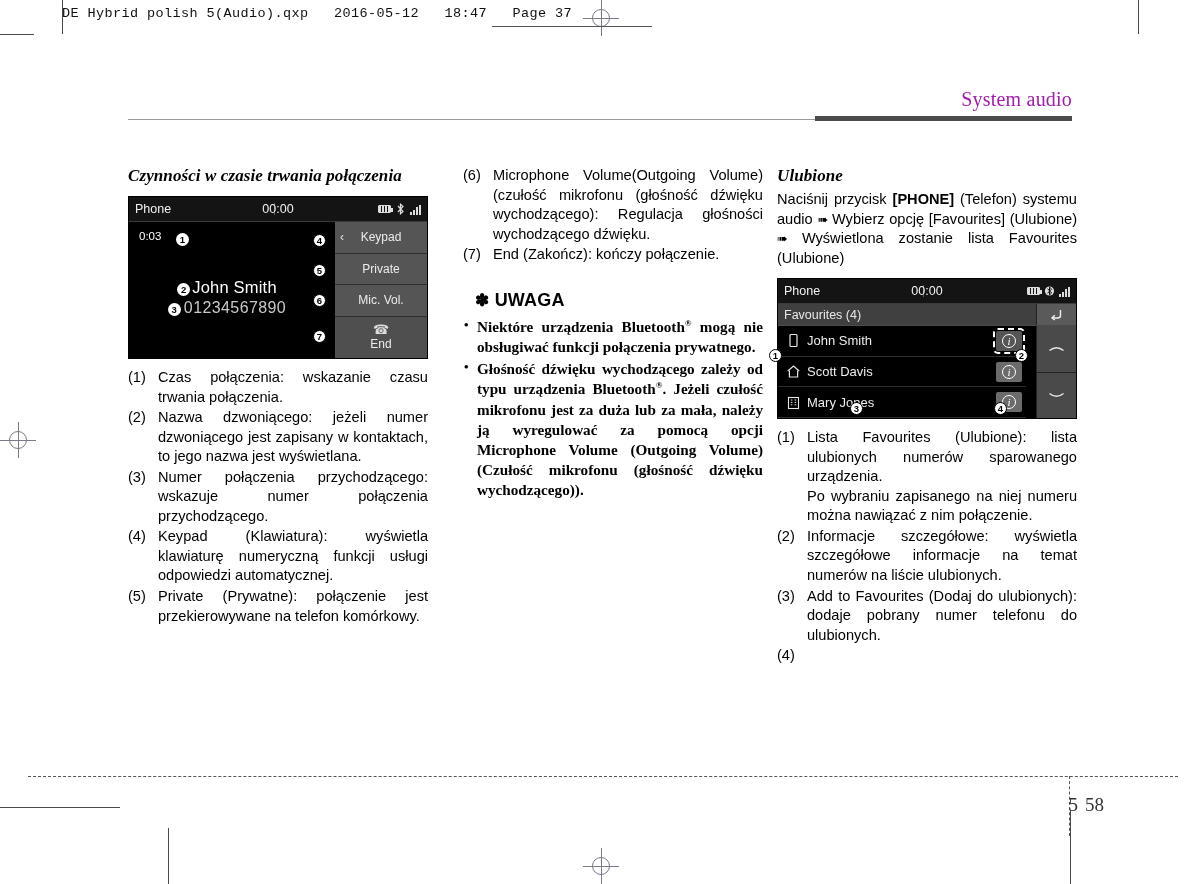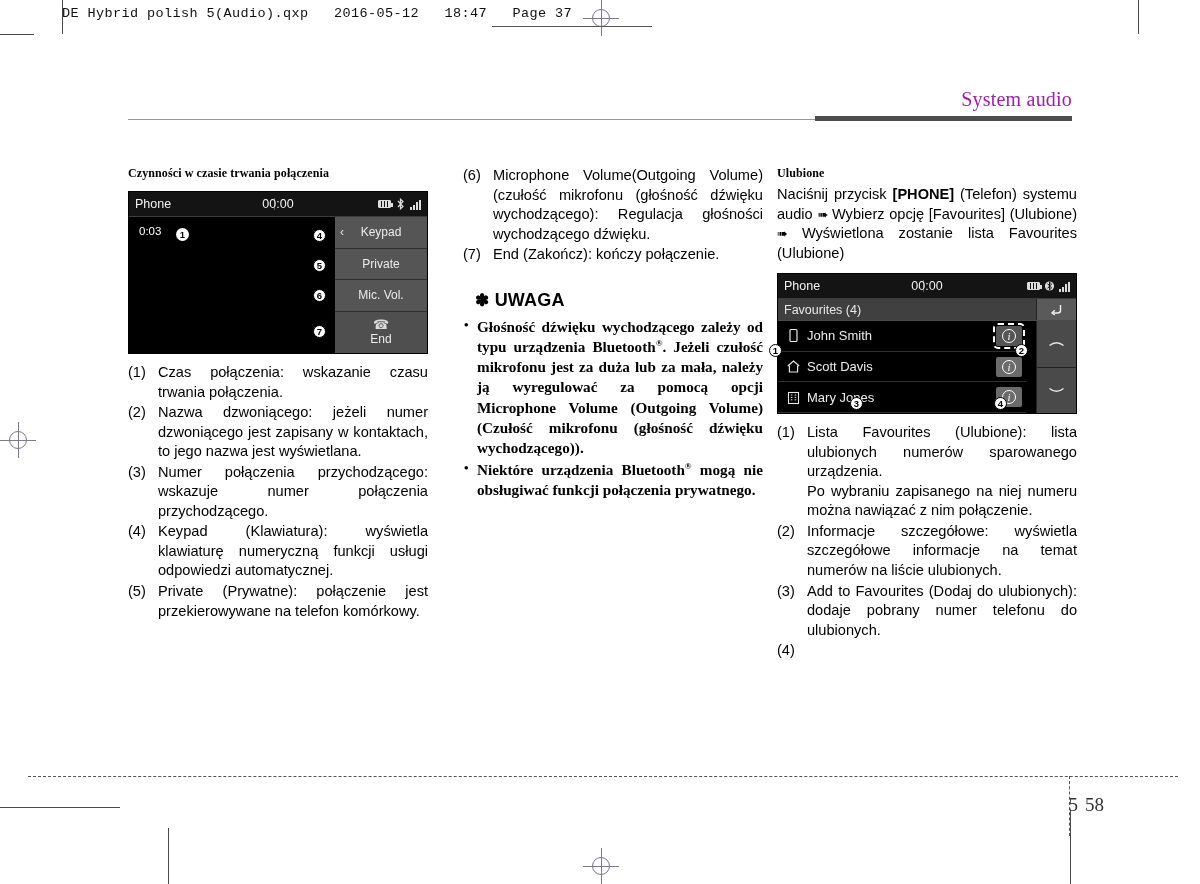--- a/index.html
+++ b/index.html
@@ -42,21 +42,21 @@
   .runrule-thin { position:absolute; left:128px; right:128px; top:119px; height:1px; background:#9a9a9a; }
 
   
   .col { position:absolute; top:166px; width:300px; }
   #col1 { left:128px; }
   #col2 { left:463px; }
   #col3 { left:777px; }
 
   h3.sec {
     font-family:"Liberation Serif", serif;
-    font-weight:bold; font-size:12px; margin:0 0 4px 0; letter-spacing:.1px;
+    font-weight:bold; font-size:17px; margin:0 0 4px 0; letter-spacing:.1px;font-style:italic;
   }
   p.body {
     margin:0; font-size:14.6px; line-height:1.34;
     text-align:justify; text-justify:inter-word;
     hyphens:none;
   }
 
   .arrow { font-size:13px; letter-spacing:-1px; }
 
   sup.reg { font-size:9px; vertical-align:super; }
@@ -246,20 +246,28 @@
           </span>
       </span>
     </div>
 
     <div class="call-body">
       <span class="call-timer">0:03</span>
       <span class="co" style="left:47px; top:7px;">
         <span class="cnum">1</span>
       </span>
 
+      <div class="call-center">
+        <div class="call-name">
+          <span class="cnum" style="margin-right:2px;">2</span><span>John Smith</span>
+        </div>
+        <div class="call-num">
+          <span class="cnum" style="margin-right:3px;">3</span><span>01234567890</span>
+        </div>
+      </div>
 
       <div class="call-side">
         <div class="hu-btn">
           <span class="back-chev">‹</span>
           <span>Keypad</span>
         </div>
         <div class="hu-btn">
           <span>Private</span>
         </div>
         <div class="hu-btn">
@@ -324,24 +332,24 @@
 
   <div style="height:24px"></div>
 
   <div class="note-title">
     <span class="ast">✽</span>
     <span>UWAGA</span>
   </div>
 
   <ul class="notelist">
     <li>
+      <span>Niektóre urządzenia Bluetooth</span><sup class="reg">®</sup><span> mogą nie obsługiwać funkcji połączenia prywatnego.</span>
+    </li>
+    <li>
       <span>Głośność dźwięku wychodzącego zależy od typu urządzenia Bluetooth</span><sup class="reg">®</sup><span>. Jeżeli czułość mikrofonu jest za duża lub za mała, należy ją wyregulować za pomocą opcji Microphone Volume (Outgoing Volume) (Czułość mikrofonu (głośność dźwięku wychodzącego)).</span>
-    </li>
-    <li>
-      <span>Niektóre urządzenia Bluetooth</span><sup class="reg">®</sup><span> mogą nie obsługiwać funkcji połączenia prywatnego.</span>
     </li>
   </ul>
 </div>
 
 <div class="col" id="col3">
 
   <h3 class="sec">Ulubione</h3>
 
   <p class="body">
     <span>Naciśnij przycisk</span>

